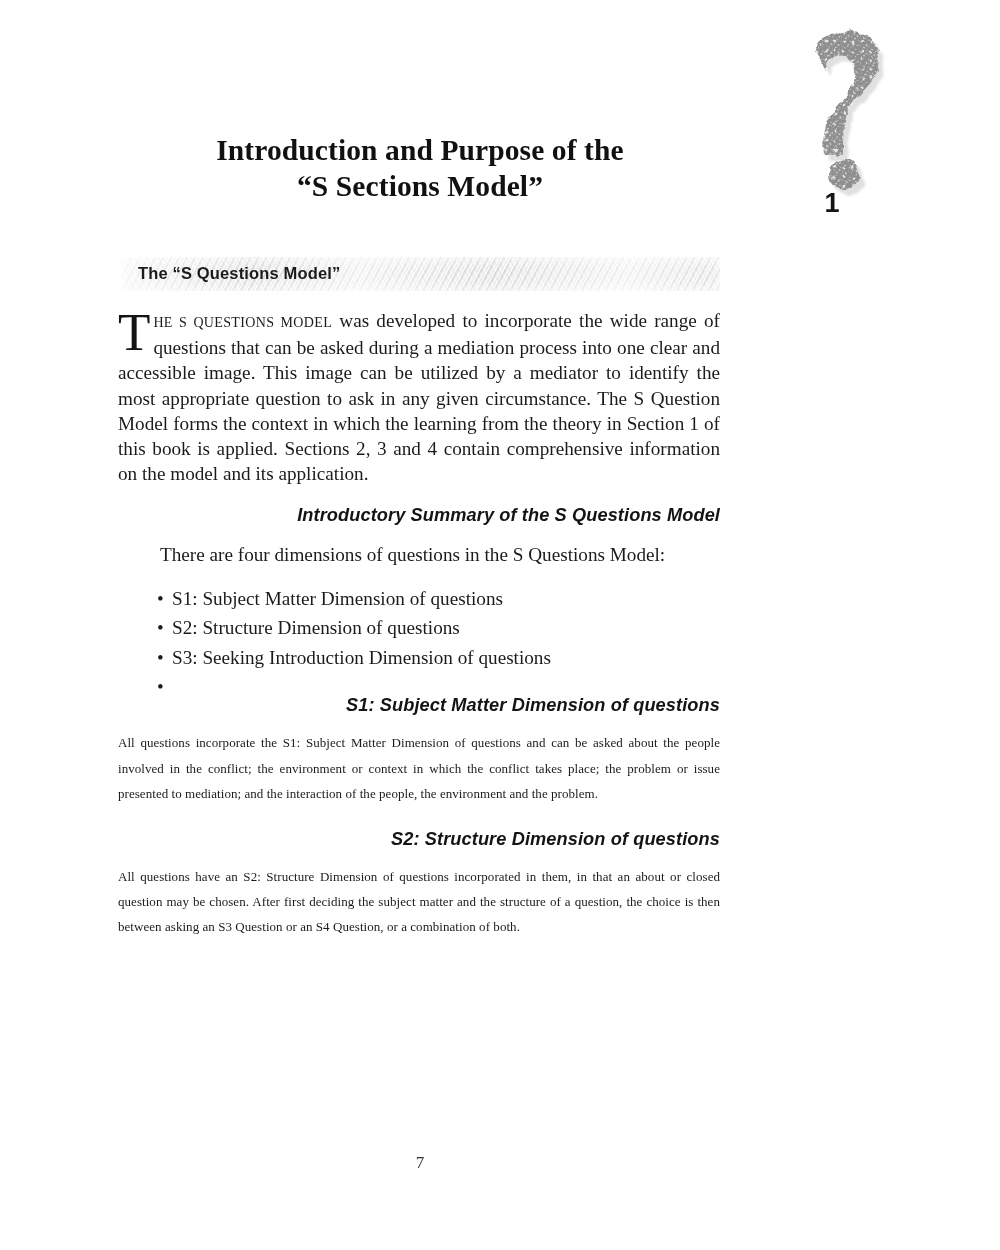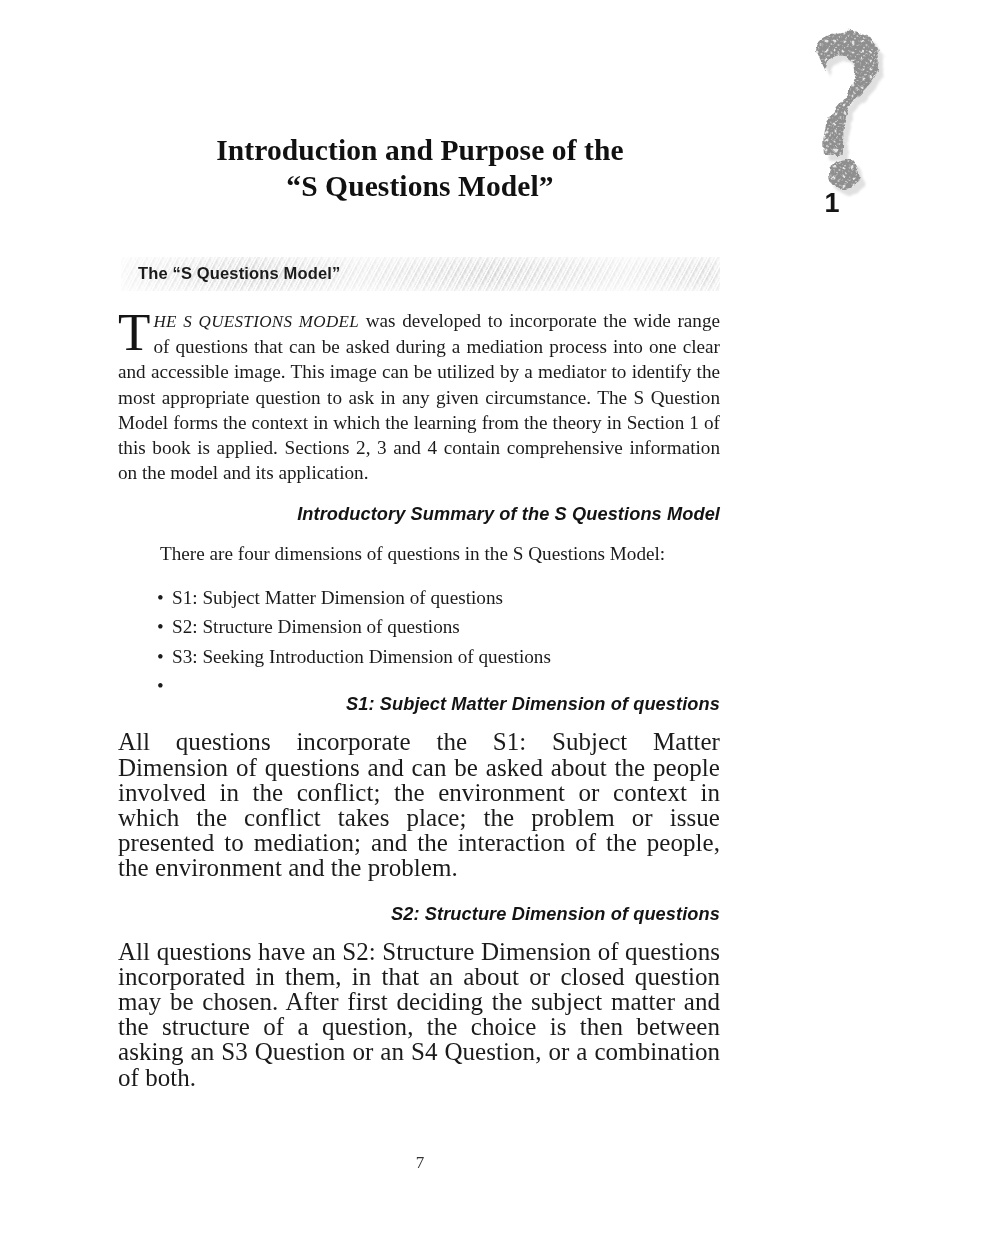--- a/index.html
+++ b/index.html
@@ -99,21 +99,21 @@
   
   .content {
     position: absolute;
     top: 308px;
     left: 118px;
     width: 602px;
   }
 
   p.body {
     margin: 0;
-    font-size: 25px;
+    font-size: 13px;
     line-height: 25.2px;
     text-align: justify;
     color: #1b1b1b;
     letter-spacing: 0.05px;
   }
 
   
   .lead {
     position: relative;
     margin: 0;
@@ -126,23 +126,22 @@
     float: left;
     font-family: "Liberation Serif", serif;
     font-size: 53px;
     line-height: 44px;
     padding: 2px 3px 0 0;
     color: #141414;
     font-weight: normal;
   }
   .smallcaps {
     font-variant: small-caps;
-    font-size: 17px;
+    font-size: 14px;
     letter-spacing: 0.35px;
-    font-style: italic;
   }
 
   
   h3.sub {
     margin: 0;
     font-family: "Liberation Sans", sans-serif;
     font-weight: bold;
     font-style: italic;
     font-size: 18.2px;
     line-height: 22px;
@@ -242,21 +241,21 @@
                  C68 38, 58 32, 48 34 C40 36, 38 42, 38 50 Z" fill="url(#speck)"></path>
         <path d="M42 152 C42 143, 49 137, 57 137 C65 137, 71 143, 71 152
                  C71 161, 65 167, 57 167 C49 167, 42 161, 42 152 Z" fill="url(#speck)"></path>
       </g>
     </svg>
     <div class="chapter-number">1</div>
   </div>
 
   <h1 class="page-title">
     <span class="tline">Introduction and Purpose of the</span>
-    <span class="tline">“S Questions Model”</span>
+    <span class="tline">“S Sections Model”</span>
   </h1>
 
   <div class="section-bar">
     <div class="section-bar-label">The “S Questions Model”</div>
   </div>
 
   <div class="content">
 
     <p class="lead">
       <span class="dropcap">T</span><span class="smallcaps">HE S QUESTIONS MODEL</span><span> was developed to incorporate the wide range of questions that can be asked during a mediation process into one clear and accessible image. This image can be utilized by a mediator to identify the most appropriate question to ask in any given circumstance. The S Question Model forms the context in which the learning from the theory in Section 1 of this book is applied. Sections 2, 3 and 4 contain comprehensive information on the model and its application.</span>

